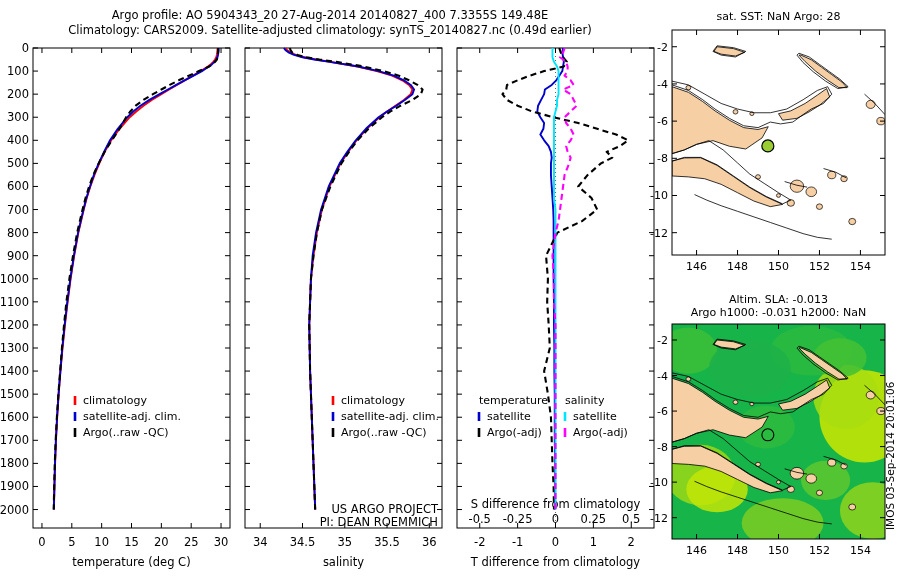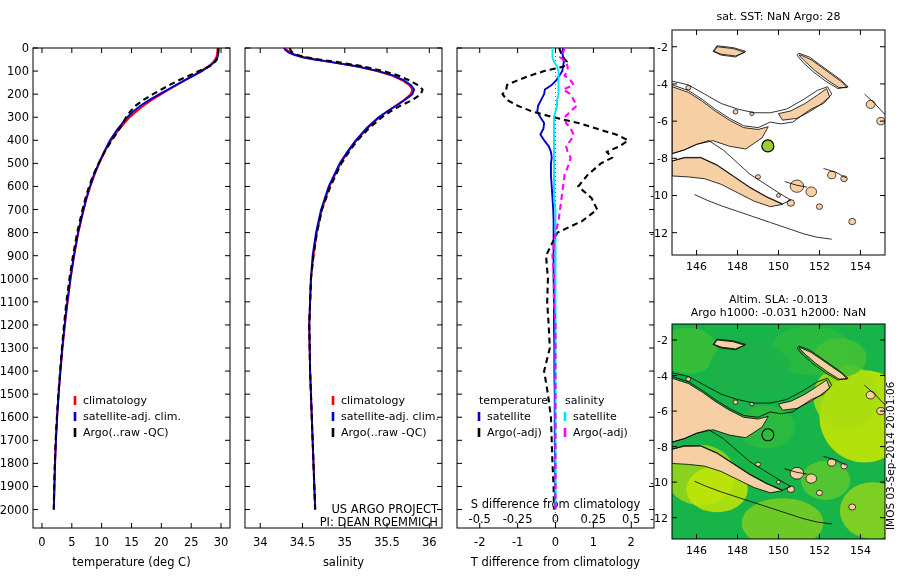--- a/index.html
+++ b/index.html
@@ -11,20 +11,24 @@
   svg{display:block;}
   .vert{position:absolute;font-size:10.5px;white-space:nowrap;
         transform-origin:0 0;transform:rotate(-90deg);}
   text{font-family:"DejaVu Sans","Liberation Sans",sans-serif;}
 </style>
 </head>
 <body>
 
 <div class="root">
 
+  <div class="ttl" id="main-title">
+    <div>Argo profile: AO 5904343_20 27-Aug-2014 20140827_400 7.3355S 149.48E</div>
+    <div>Climatology: CARS2009. Satellite-adjusted climatology: synTS_20140827.nc (0.49d earlier)</div>
+  </div>
 
   <svg id="profiles" width="660" height="580" viewBox="0 0 660 580" style="position:absolute;left:0;top:0">
       <rect x="33" y="48" width="197" height="480" fill="none" stroke="#000" stroke-width="1"></rect>
       <line x1="33" y1="48" x2="38" y2="48" stroke="#000" stroke-width="1"></line>
       <line x1="225" y1="48" x2="230" y2="48" stroke="#000" stroke-width="1"></line>
       <text x="29" y="52" text-anchor="end" font-size="11.5">0</text>
       <line x1="33" y1="71.07692307692308" x2="38" y2="71.07692307692308" stroke="#000" stroke-width="1"></line>
       <line x1="225" y1="71.07692307692308" x2="230" y2="71.07692307692308" stroke="#000" stroke-width="1"></line>
       <text x="29" y="75.07692307692308" text-anchor="end" font-size="11.5">100</text>
       <line x1="33" y1="94.15384615384616" x2="38" y2="94.15384615384616" stroke="#000" stroke-width="1"></line>

